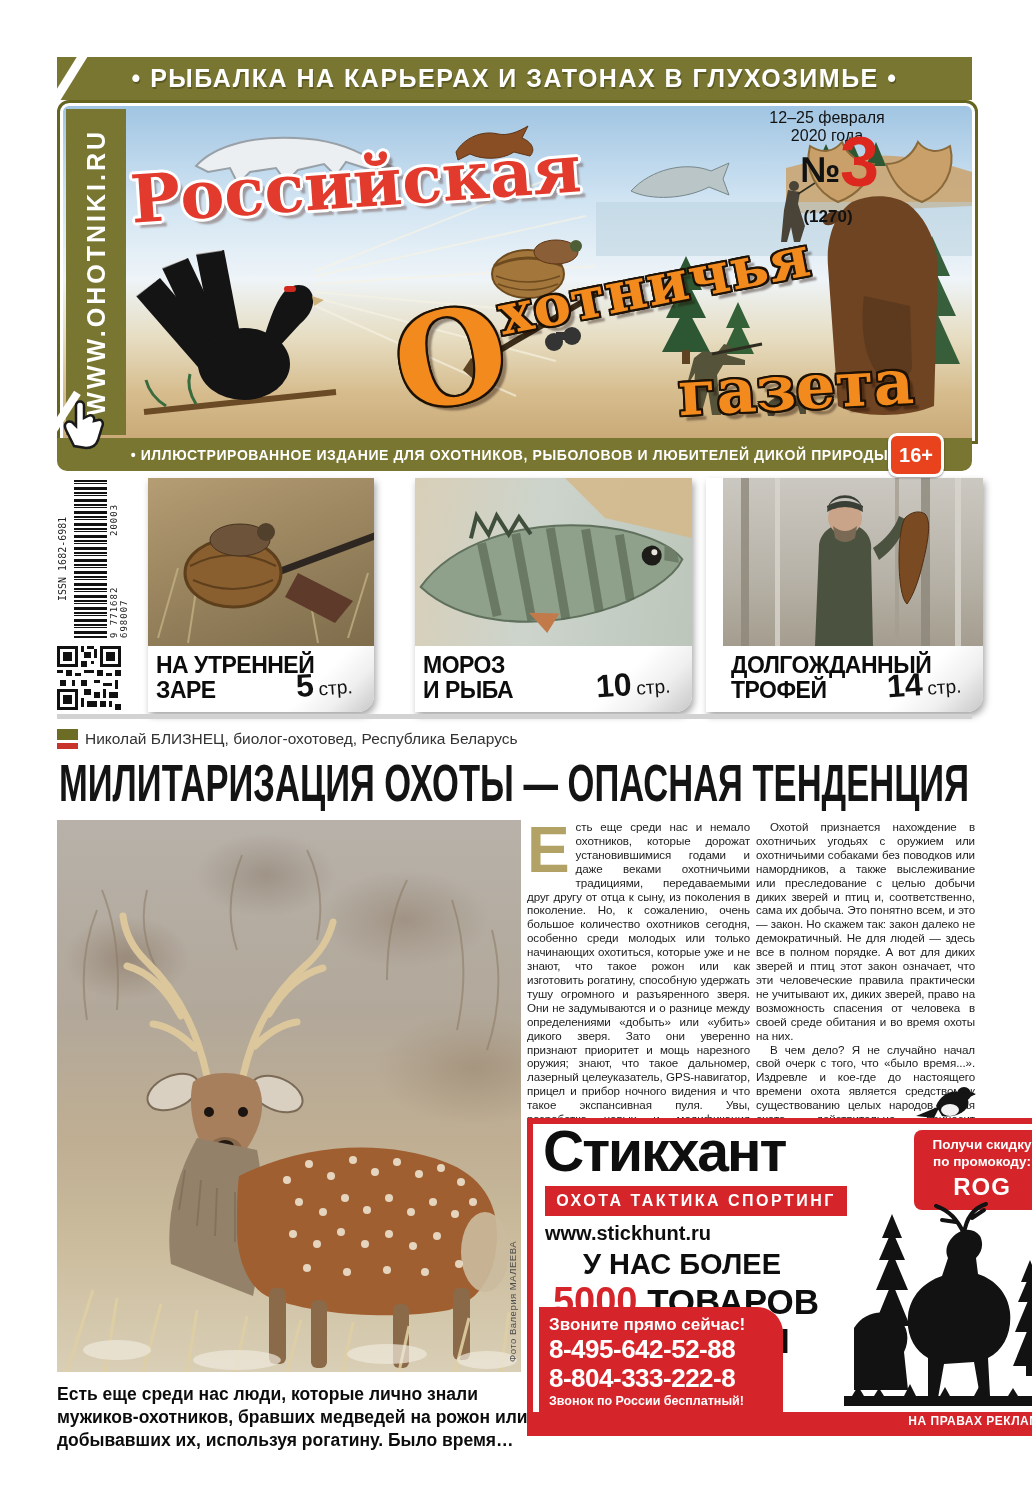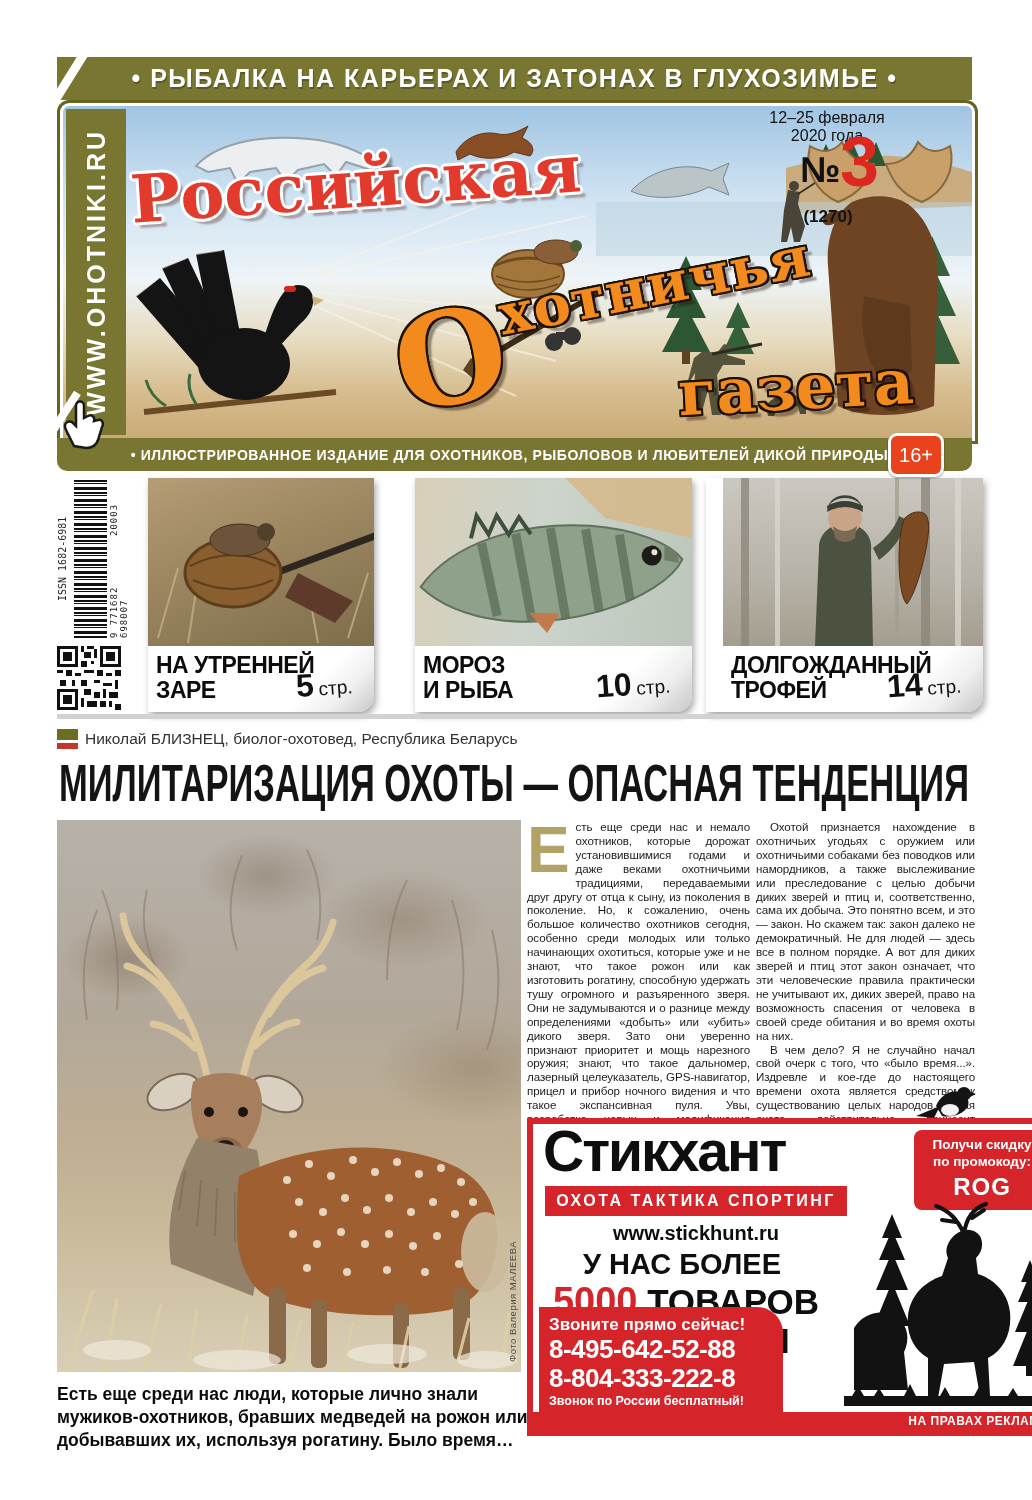--- a/index.html
+++ b/index.html
@@ -41,21 +41,21 @@
       font-size:16px;line-height:1.12;color:#121212;z-index:5;}
   .mast-issue{position:absolute;right:96px;top:28px;display:flex;align-items:flex-end;z-index:5;}
   .issue-no-sign{font-weight:800;font-size:36px;color:#121212;line-height:1;padding-bottom:6px;}
   .issue-no{font-weight:800;font-size:70px;color:#dc281e;line-height:.9;}
   .issue-total{position:absolute;right:92px;top:104px;width:110px;text-align:center;
       font-weight:800;font-size:17px;color:#121212;z-index:5;}
   .subtitle-bar{left:57px;top:438px;width:915px;height:33px;background:#787631;
       border-radius:0 0 10px 10px;display:flex;align-items:center;justify-content:center;}
   .subtitle-text{color:#fff;font-weight:700;font-size:14px;letter-spacing:.6px;white-space:nowrap;}
   .age-badge{left:888px;top:433px;width:50px;height:38px;background:#e8431c;border:3px solid #fff;
-      border-radius:9px;color:#fff;font-weight:400;font-size:20px;display:flex;align-items:center;
+      border-radius:9px;color:#fff;font-weight:700;font-size:20px;display:flex;align-items:center;
       justify-content:center;z-index:6;box-shadow:0 1px 2px rgba(0,0,0,.4);}
   .hand-cursor{left:58px;top:396px;z-index:7;}
   .hand-slash{left:50px;top:386px;width:8px;height:86px;background:#fff;transform:rotate(33deg);z-index:6;}
 
   
   .issn-label{left:57px;top:480px;width:15px;height:158px;writing-mode:vertical-rl;transform:rotate(180deg);
       font-family:"DejaVu Sans Mono",monospace;font-size:10px;color:#222;text-align:center;}
   .barcode{left:74px;top:480px;width:33px;height:158px;
       background:repeating-linear-gradient(180deg,#111 0 2px,#fff 2px 3px,#111 3px 4px,#fff 4px 7px,#111 7px 10px,#fff 10px 12px);}
   .bc-digits{left:109px;top:480px;width:12px;writing-mode:vertical-rl;transform:rotate(180deg);
@@ -109,21 +109,21 @@
       margin:2px 6px 0 0;font-family:"Liberation Sans",sans-serif;}
   .magpie{left:914px;top:1076px;}
 
   
   .ad{left:527px;top:1118px;width:539px;height:318px;background:#fff;border:6px solid #d6252a;
       box-sizing:border-box;}
   .ad-brand{position:absolute;left:10px;top:-6px;font-size:57px;font-weight:900;letter-spacing:-2px;color:#0e0e0e;}
   .ad-band{position:absolute;left:12px;top:62px;width:302px;height:30px;background:#d6252a;
       display:flex;align-items:center;justify-content:center;}
   .ad-band span{color:#fff;font-weight:800;font-size:16px;letter-spacing:2.5px;white-space:nowrap;}
-  .ad-url{position:absolute;left:12px;top:98px;width:302px;text-align:center;font-size:20px;font-weight:800;color:#0e0e0e;}
+  .ad-url{position:absolute;left:12px;top:98px;width:302px;font-size:20px;font-weight:800;color:#0e0e0e;}
   .ad-offer{position:absolute;left:4px;top:126px;width:290px;text-align:center;color:#0e0e0e;line-height:1.0;}
   .ad-offer .l1{font-size:29px;font-weight:900;}
   .ad-offer .l2{font-size:35px;font-weight:900;margin-top:3px;}
   .ad-offer .l2 .red{color:#d6252a;font-size:38px;margin-left:8px;}
   .ad-offer .l3{font-size:35px;font-weight:900;margin-top:3px;}
   .promo{position:absolute;right:6px;top:6px;width:128px;background:#d6252a;border-radius:8px;
       padding:7px 8px 9px 4px;text-align:center;color:#fff;}
   .promo::after{content:"";position:absolute;right:0;bottom:0;width:0;height:0;
       border-style:solid;border-width:0 0 14px 14px;border-color:transparent transparent #fff transparent;}
   .promo .p1{font-size:13.5px;font-weight:800;line-height:1.25;}

